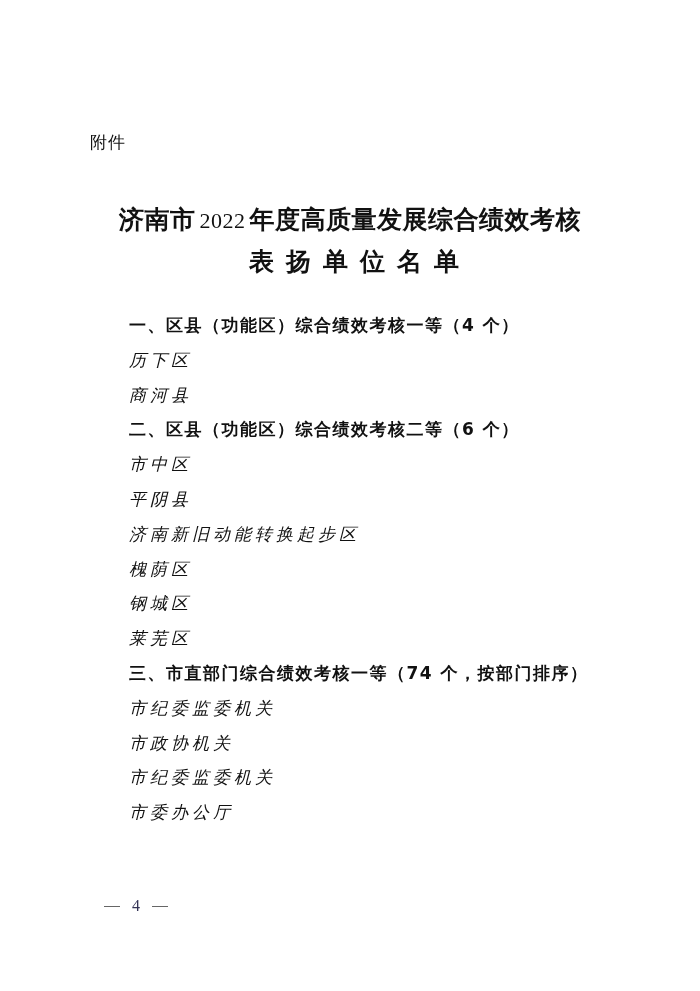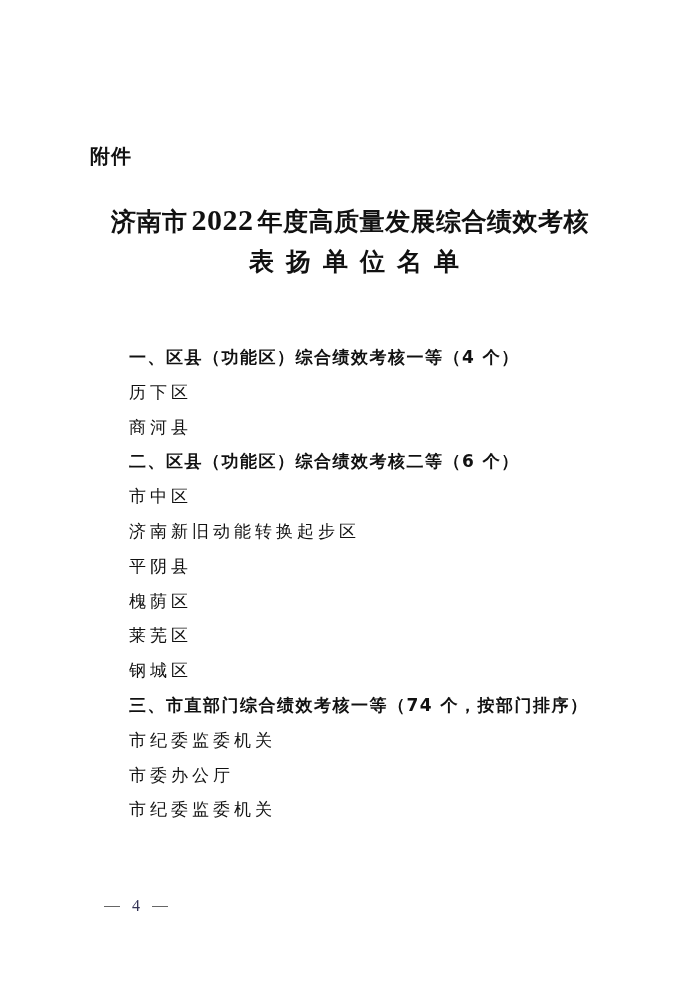--- a/index.html
+++ b/index.html
@@ -18,73 +18,73 @@
   .page {
     position: absolute;
     left: 0; top: 0;
     width: 700px;
     height: 991px;
     background: #ffffff;
   }
   .attachment-label {
     position: absolute;
     left: 90px;
-    top: 143px;
+    top: 131px;
     font-family: "DejaVu Sans", "Liberation Sans", sans-serif;
-    font-weight: bold;
-    font-size: 20px;
+    font-weight: normal;
+    font-size: 17px;
     letter-spacing: 1px;
   }
   .title-line1 {
     position: absolute;
     left: 0;
     width: 700px;
     top: 203px;
     text-align: center;
     font-weight: bold;
     font-size: 25px;
     letter-spacing: 0.5px;
   }
   .title-line1 .year {
-    font-weight: bold;
+    font-weight: normal;
     font-family: "Liberation Serif", serif;
-    font-size: 30px;
+    font-size: 22px;
     margin: 0 4px;
   }
   .title-line2 {
     position: absolute;
     left: 0;
     width: 700px;
     top: 245px;
     text-align: center;
     font-weight: bold;
     font-size: 25px;
     letter-spacing: 12px;
     padding-left: 10px;
   }
   .list {
     position: absolute;
     left: 129px;
     top: 308px;
     width: 520px;
-    margin-top: 32px;
   }
   .row {
     height: 34.8px;
     line-height: 34.8px;
     font-size: 17px;
     white-space: nowrap;
   }
   .row.heading {
     font-family: "DejaVu Sans", "Liberation Sans", sans-serif;
     font-weight: bold;
     letter-spacing: 1.5px;
   }
   .row.item {
     letter-spacing: 4px;
+    font-style: italic;
   }
   .footer {
     position: absolute;
     left: 104px;
     top: 897px;
     font-family: "Liberation Serif", serif;
     font-size: 16px;
     color: #333333;
     display: flex;
     align-items: center;
@@ -113,30 +113,31 @@
   <div class="title-line2">表扬单位名单</div>
 
   <div class="list">
 
     <div class="row heading">一、区县（功能区）综合绩效考核一等（4 个）</div>
     <div class="row item">历下区</div>
     <div class="row item">商河县</div>
 
     <div class="row heading">二、区县（功能区）综合绩效考核二等（6 个）</div>
     <div class="row item">市中区</div>
+    <div class="row item">平阴县</div>
     <div class="row item">济南新旧动能转换起步区</div>
-    <div class="row item">平阴县</div>
     <div class="row item">槐荫区</div>
+    <div class="row item">钢城区</div>
     <div class="row item">莱芜区</div>
-    <div class="row item">钢城区</div>
 
     <div class="row heading">三、市直部门综合绩效考核一等（74 个，按部门排序）</div>
     <div class="row item">市纪委监委机关</div>
+    <div class="row item">市政协机关</div>
+    <div class="row item">市纪委监委机关</div>
     <div class="row item">市委办公厅</div>
-    <div class="row item">市纪委监委机关</div>
   </div>
 
   <div class="footer">
     <span class="dash"></span>
     <span class="num">4</span>
     <span class="dash"></span>
   </div>
 
 </div>
 

